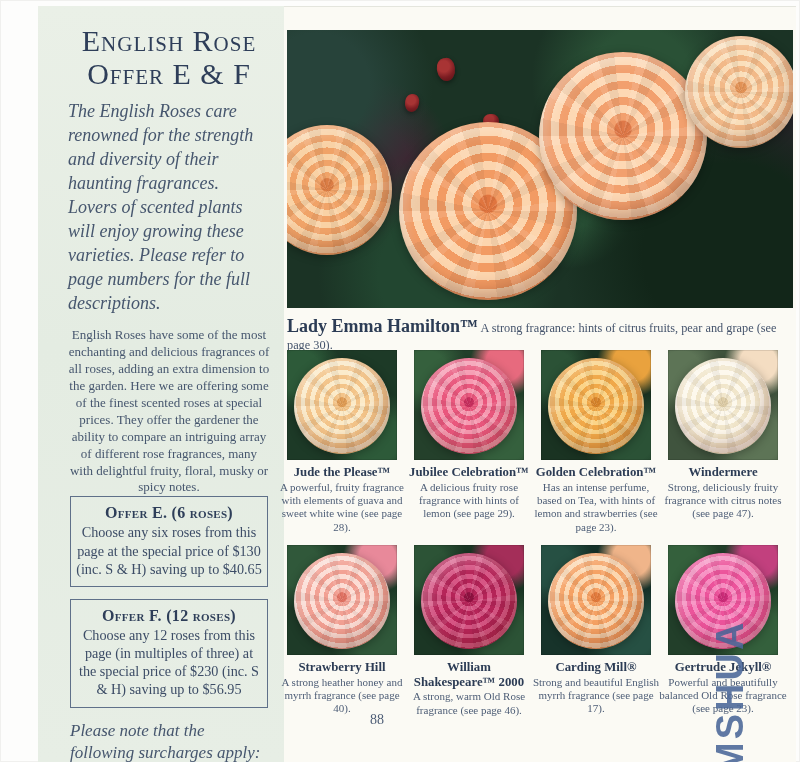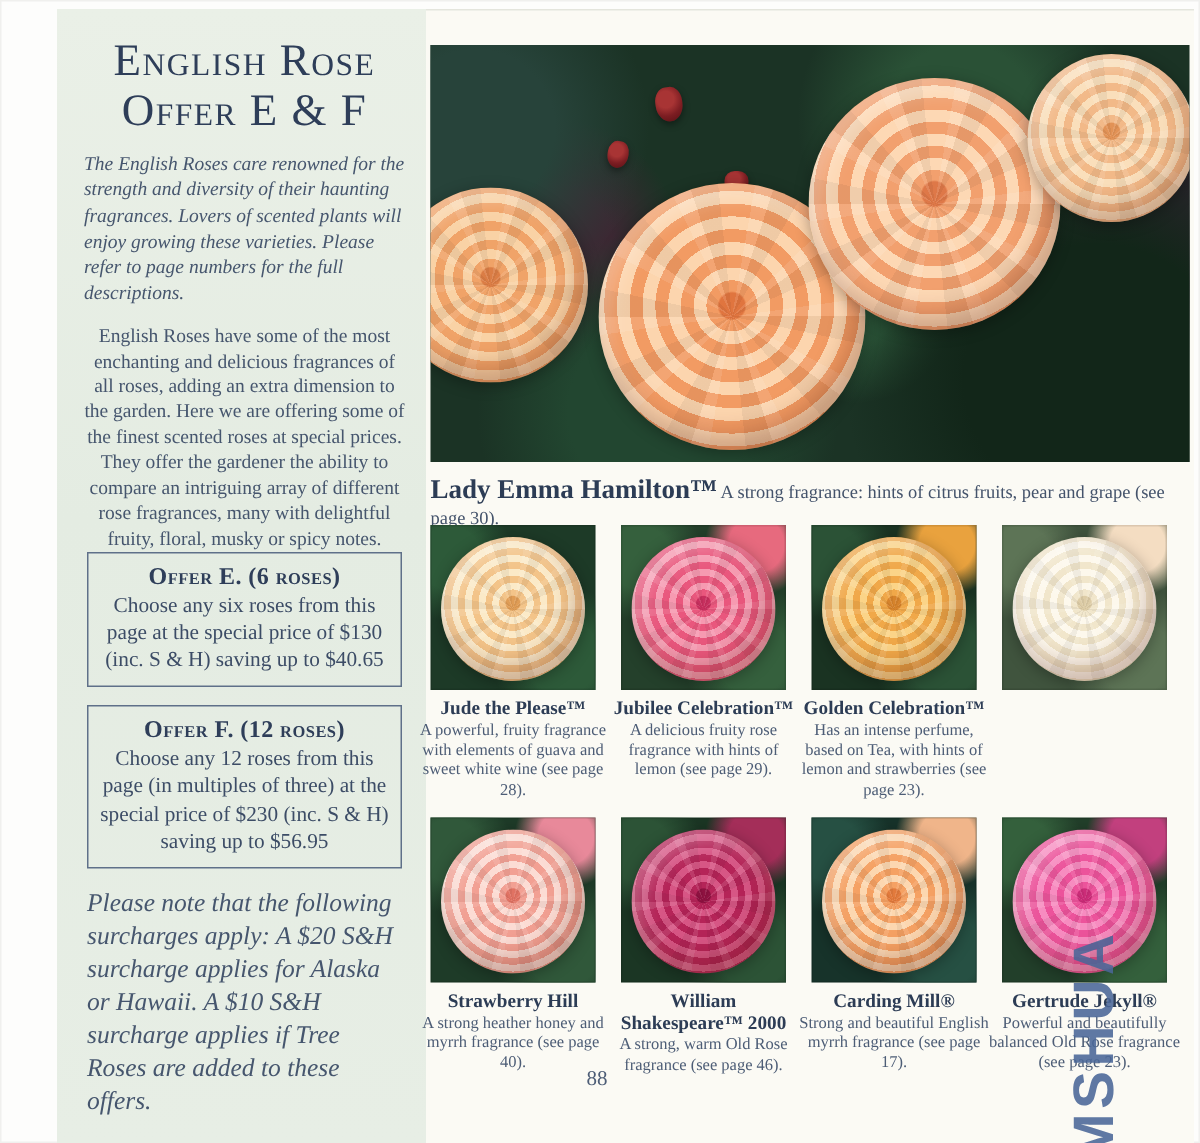--- a/index.html
+++ b/index.html
@@ -17,30 +17,30 @@
     position:absolute; left:38px; top:6px; width:758px; height:756px;
     background:#fbfaf4;
     border-left:1px solid #d5d8cd;
     border-top:1px solid #e4e5dd;
   }
 
   
   .sidebar {
     position:absolute; left:38px; top:6px; width:246px; height:756px;
     background:linear-gradient(180deg,#eaf0e7 0%, #e4ece2 45%, #e7eee5 100%);
-    padding:18px 14px 10px 18px;
+    padding:18px 14px 10px 30px;
     color:#46566e; overflow:hidden;
   }
   .title {
     font-variant:small-caps; text-align:center;
     font-size:30px; line-height:1.1; letter-spacing:1px;
     color:#2e3e59; margin-bottom:10px; font-weight:400;
   }
   .intro {
-    font-style:italic; font-size:13px; line-height:1.33;
+    font-style:italic; font-size:18px; line-height:1.33;
     color:#46566e; margin-bottom:12px;
   }
   .collection-heading {
     font-variant:small-caps; font-weight:700; text-align:center;
     font-size:16px; line-height:1.2; color:#2e3e59; margin-bottom:4px;
     letter-spacing:.4px;
   }
   .collection-body {
     font-size:13px; line-height:1.3; text-align:center;
     color:#46566e; margin-bottom:0;
@@ -116,21 +116,21 @@
     width:128px; margin:5px 0 0 -9px; text-align:center;
   }
   .card-name {
     font-weight:700; font-size:12.8px; line-height:1.14; color:#2c3c55;
   }
   .card-desc {
     font-size:11px; line-height:1.22; color:#4d5d76; margin-top:1px;
   }
 
   .page-number {
-    position:absolute; left:373px; top:712px; width:50px; text-align:center;
+    position:absolute; left:352px; top:712px; width:50px; text-align:center;
     font-size:14px; color:#4d5d76;
   }
 
   .watermark {
     position:absolute; left:660px; top:684px; width:140px; height:40px;
     transform:rotate(-90deg); transform-origin:center;
     font-family:"Liberation Sans", sans-serif;
     font-size:38px; font-weight:700; letter-spacing:3px;
     color:#4a6798; opacity:.88; text-align:center; line-height:40px;
     z-index:50; pointer-events:none;
@@ -204,20 +204,24 @@
       </div>
       <div class="card-caption">
         <div class="card-name">Golden Celebration™</div>
         <div class="card-desc">Has an intense perfume, based on Tea, with hints of lemon and strawberries (see page 23).</div>
       </div>
     </div>
     <div class="card">
       <div class="tile" style="--l:#fdf8ec;--m:#f1e6cb;--d:#ddcca6;--bgd:#40543e;--bgl:#5d7456;--a:#f4ddc2;">
         <span class="bloom" style="--l:#fdf8ec;--m:#f1e6cb;--d:#ddcca6;"></span>
       </div>
+      <div class="card-caption">
+        <div class="card-name">Windermere</div>
+        <div class="card-desc">Strong, deliciously fruity fragrance with citrus notes (see page 47).</div>
+      </div>
     </div>
   </div>
 
   <div class="card-row row-2">
     <div class="card">
       <div class="tile" style="--l:#fcdcd4;--m:#f2a093;--d:#e07263;--bgd:#1e3b28;--bgl:#30583a;--a:#e8899a;">
         <span class="bloom" style="--l:#fcdcd4;--m:#f2a093;--d:#e07263;"></span>
       </div>
       <div class="card-caption">
         <div class="card-name">Strawberry Hill</div>

